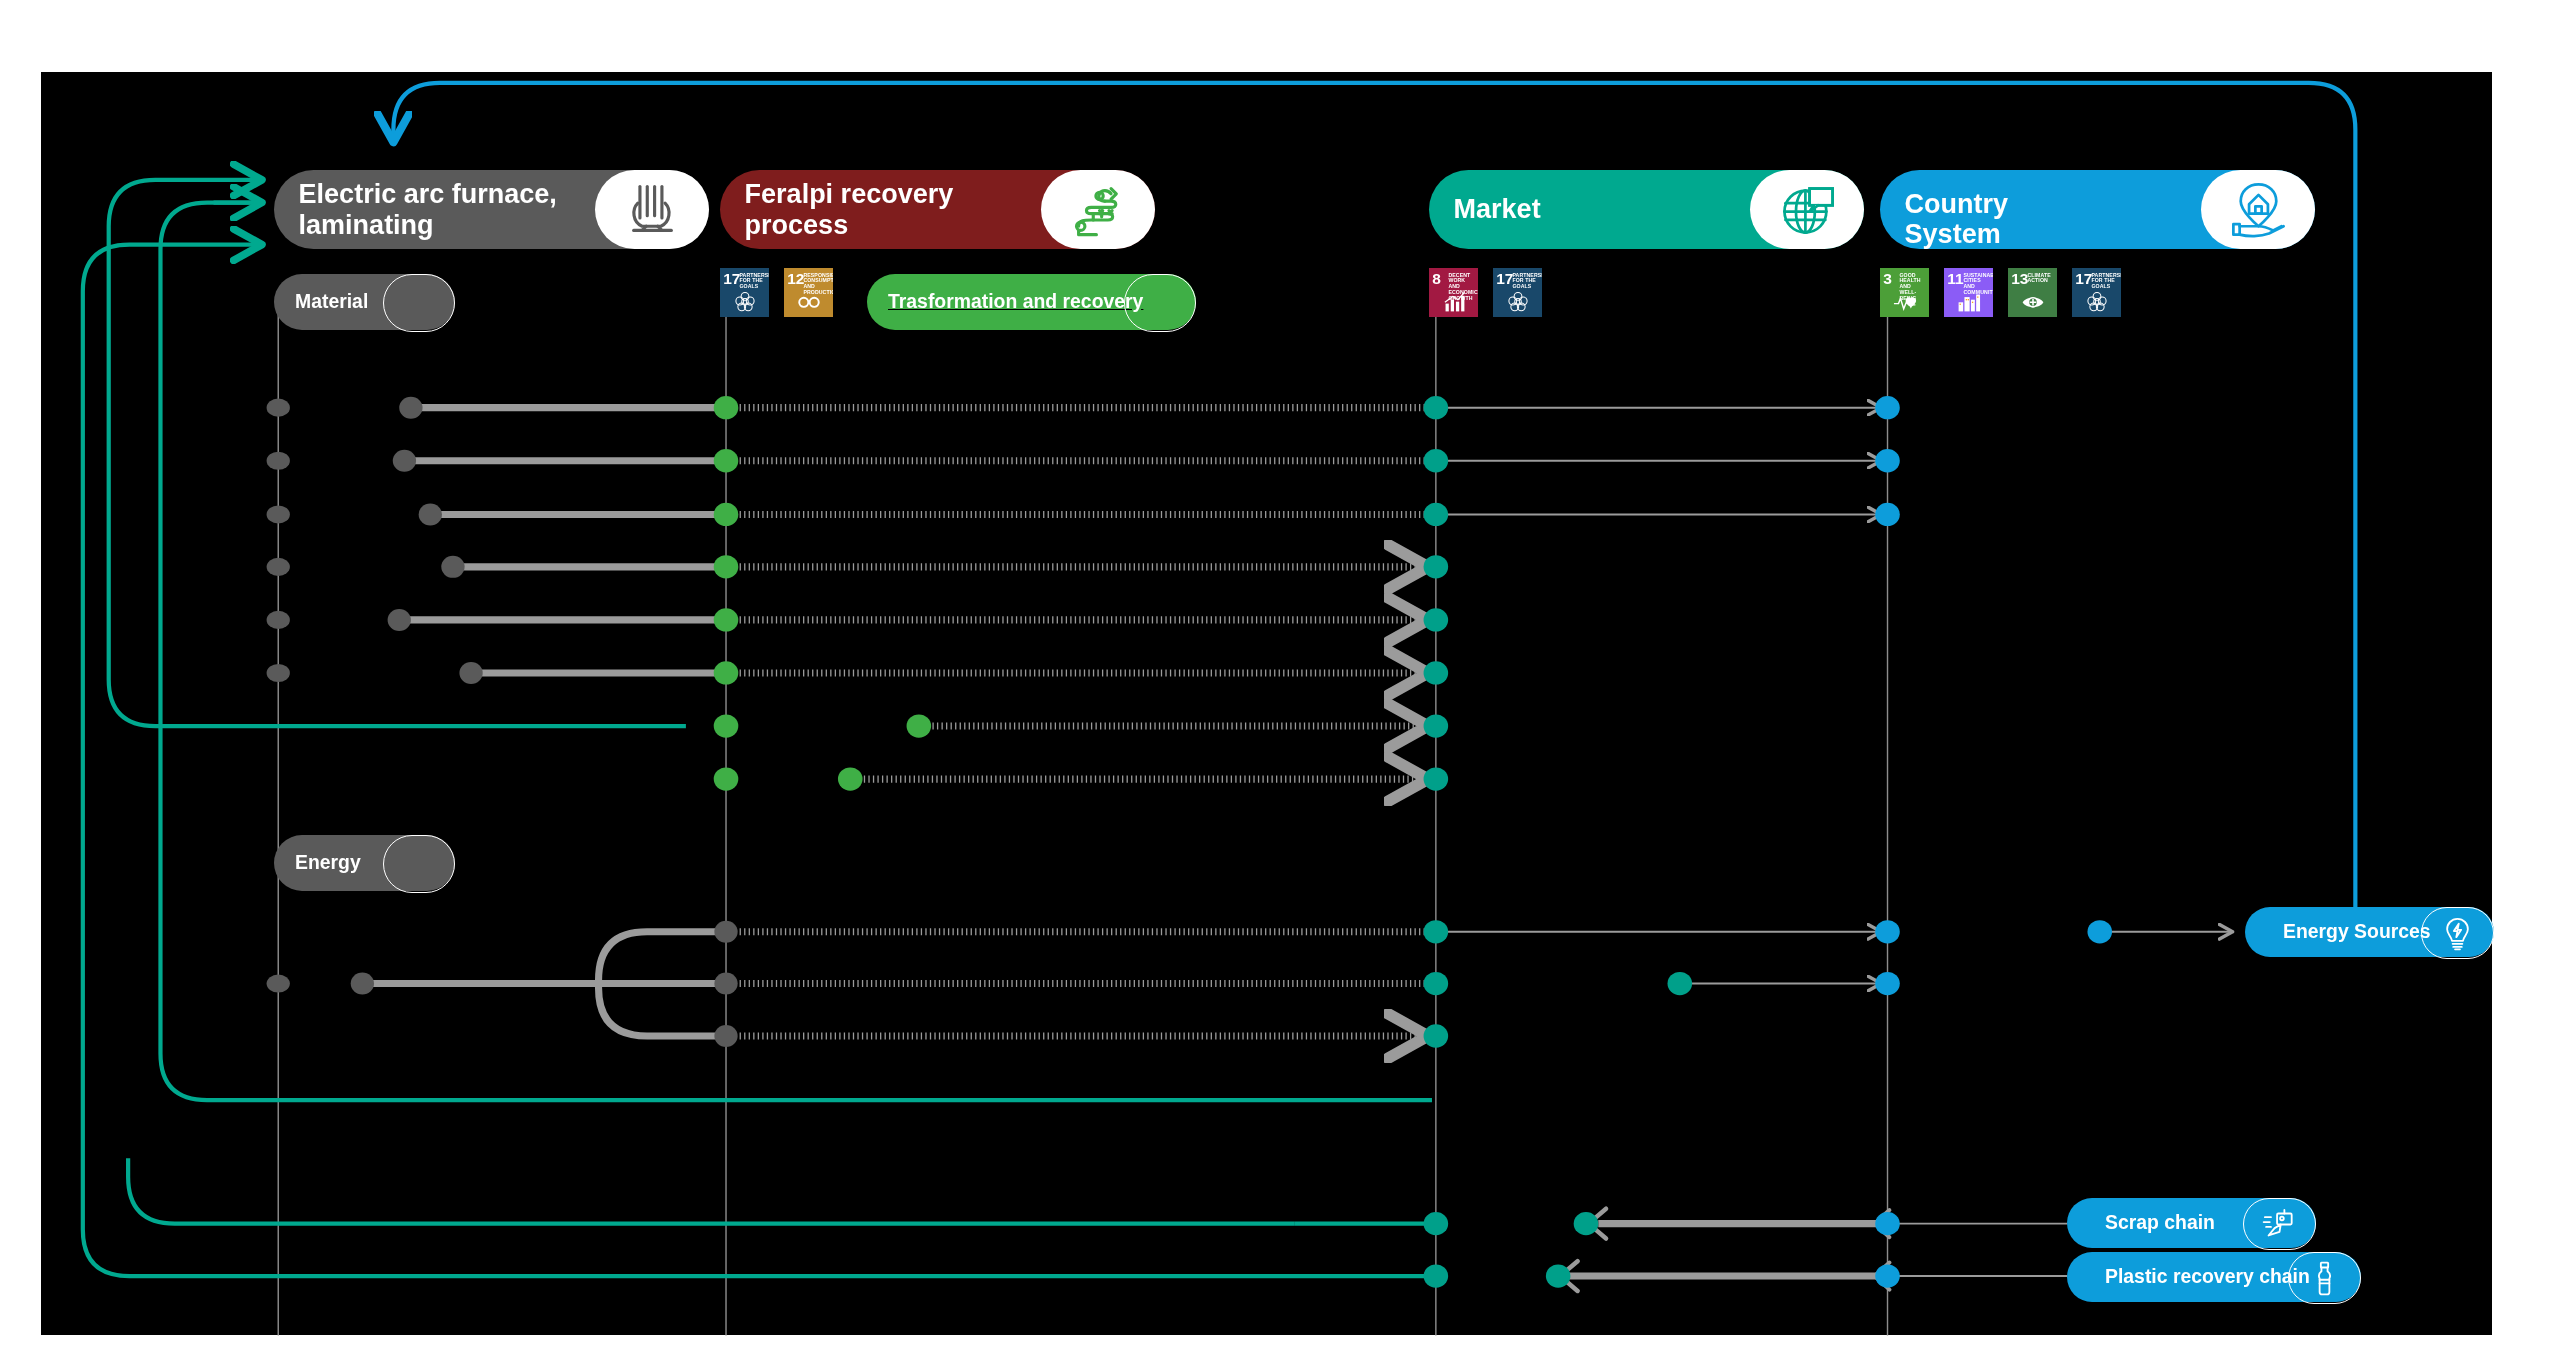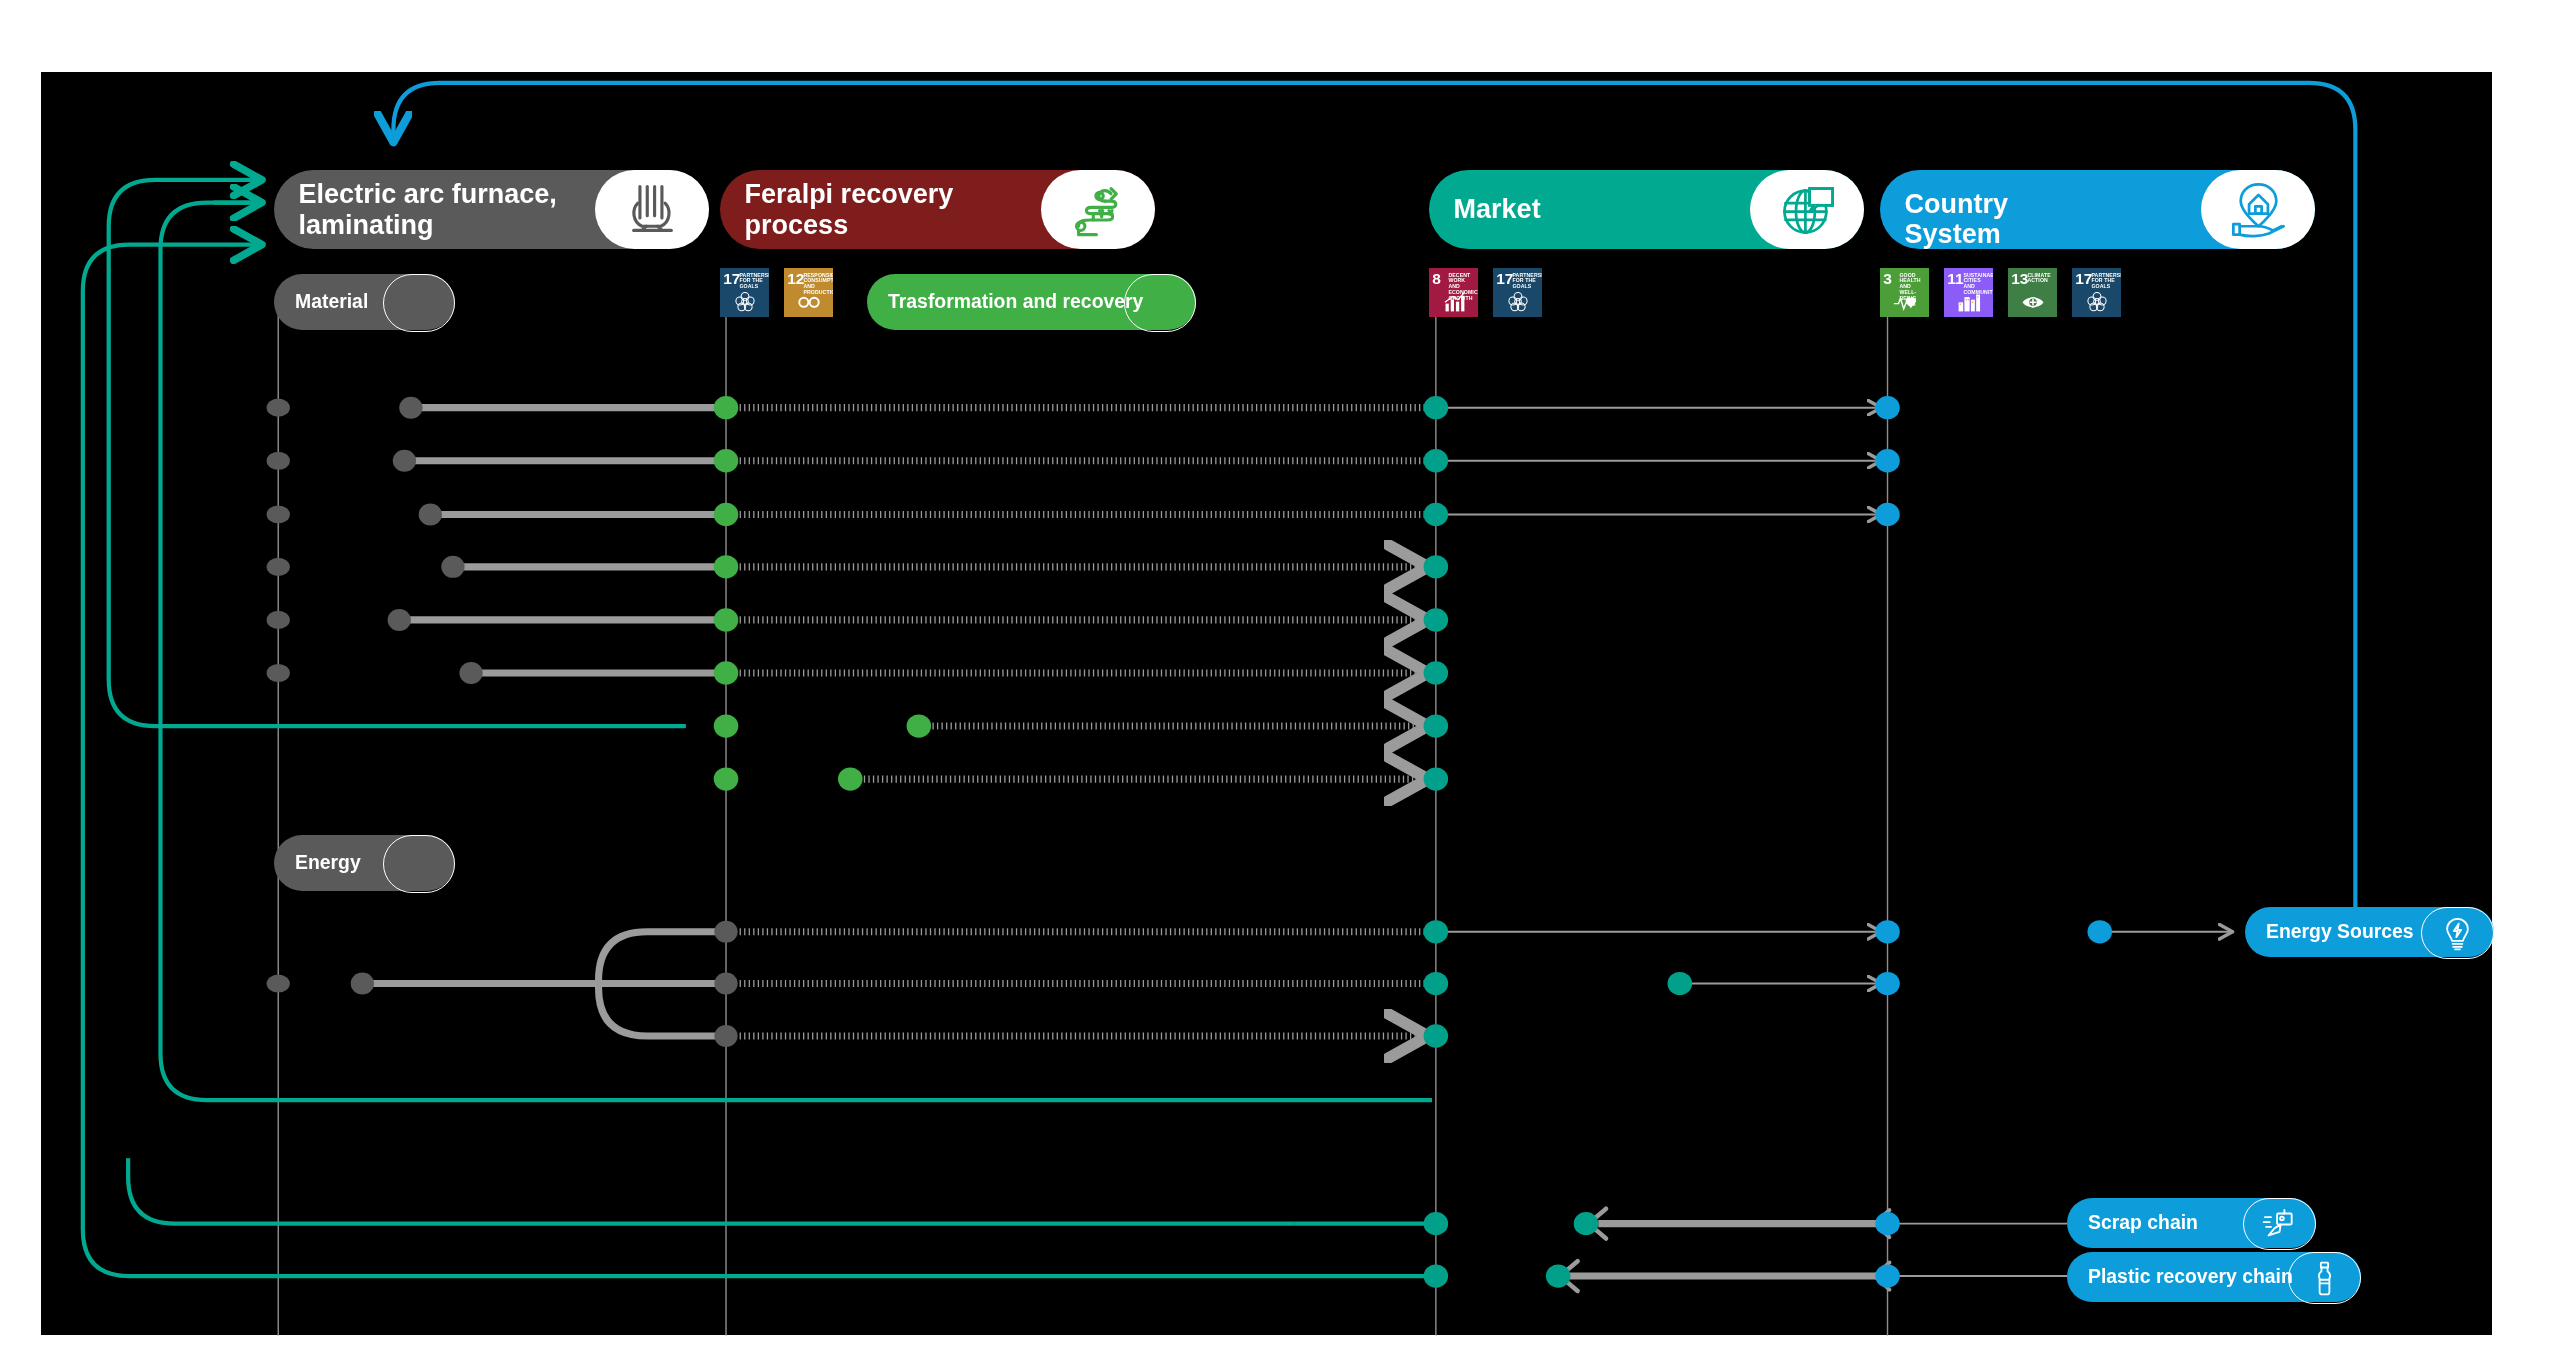--- a/index.html
+++ b/index.html
@@ -15,21 +15,21 @@
   .hdr{height:79px;}
   .hdr .plabel{font-size:27px;padding-left:24.6px;}
   .hdr .pcap{width:114px;background:#ffffff;}
   .hdr .pcap svg{width:67px;height:67px;}
 
   .sub{height:56px;}
   .sub .plabel{font-size:19.4px;padding-left:21px;}
   .sub .pcap{width:70px;background:transparent;border:1.9px solid #ffffff;border-radius:646px;}
 
   .side{height:50px;}
-  .side .plabel{font-size:19.4px;padding-left:21px;}
+  .side .plabel{font-size:19.4px;padding-left:38px;}
   .side .pcap{width:71px;background:transparent;border:1.9px solid #ffffff;border-radius:646px;}
   .side .pcap svg{width:39px;height:39px;}
 
   .sdgrow{position:absolute;display:flex;gap:15px;}
   .sdg{width:49px;height:49px;position:relative;overflow:hidden;display:flex;flex-direction:column;}
   .sdg .sn{position:absolute;left:3.2px;top:2.6px;color:#fff;font-weight:bold;font-size:15.5px;line-height:1;}
   .sdg .st{position:absolute;left:19.4px;top:4.5px;right:1.9px;color:#fff;font-weight:bold;font-size:5.2px;line-height:1.12;letter-spacing:0.1px;}
   .sdg .sg{position:absolute;left:0;right:0;bottom:2.6px;display:flex;align-items:center;justify-content:center;}
   .sdg .sg svg{width:26px;height:26px;}
 </style>
@@ -290,21 +290,21 @@
         <path d="M14 56 C22 58 34 58 42 55 L56 48"></path>
       </svg>
     </div>
   </div>
 
   <div class="pill sub" style="left:274px;top:274px;width:181px;background:#5a5a5a;">
     <div class="plabel">Material</div>
     <div class="pcap"></div>
   </div>
 
-  <div class="pill sub" style="left:867px;top:274px;width:329px;background:#3faf46;">
+  <div class="pill sub" style="left:867px;top:274px;width:329px;background:#3faf46;text-decoration:underline;">
     <div class="plabel">Trasformation and recovery</div>
     <div class="pcap"></div>
   </div>
 
   <div class="pill sub" style="left:274px;top:835px;width:181px;background:#5a5a5a;">
     <div class="plabel">Energy</div>
     <div class="pcap"></div>
   </div>
 
   <div class="pill side" style="left:2245px;top:907px;width:249px;background:#0d9ddb;">

